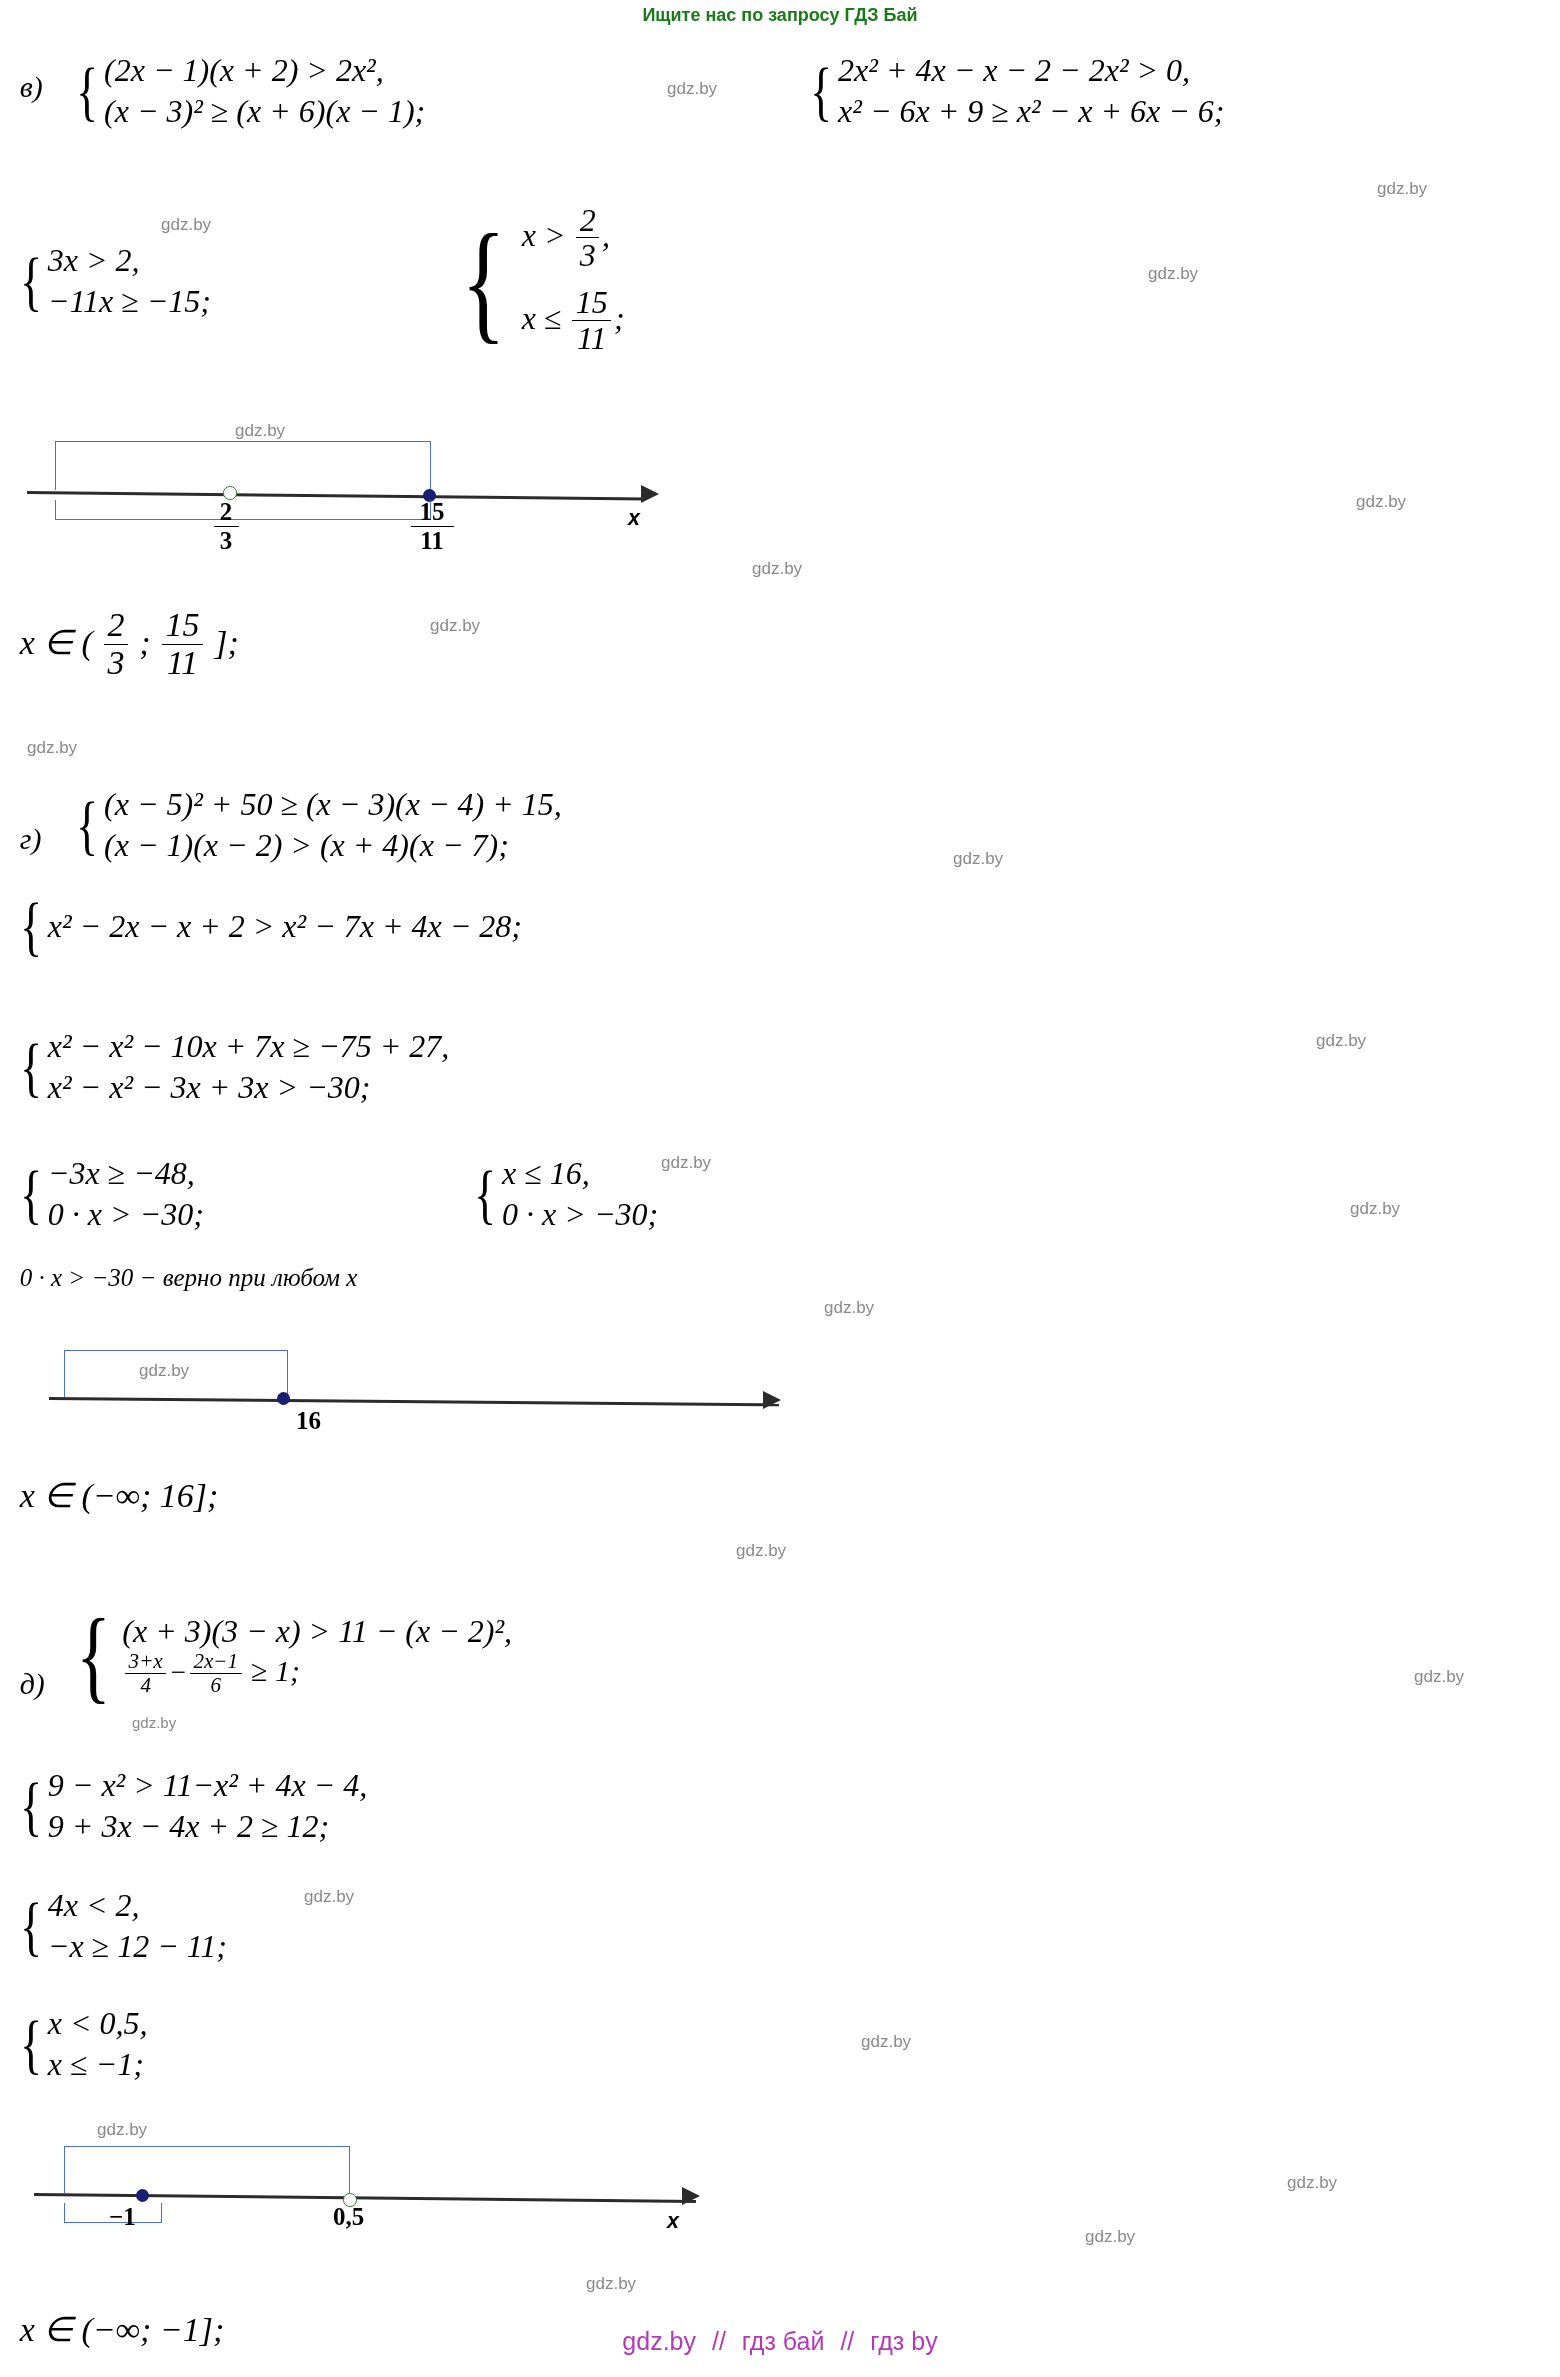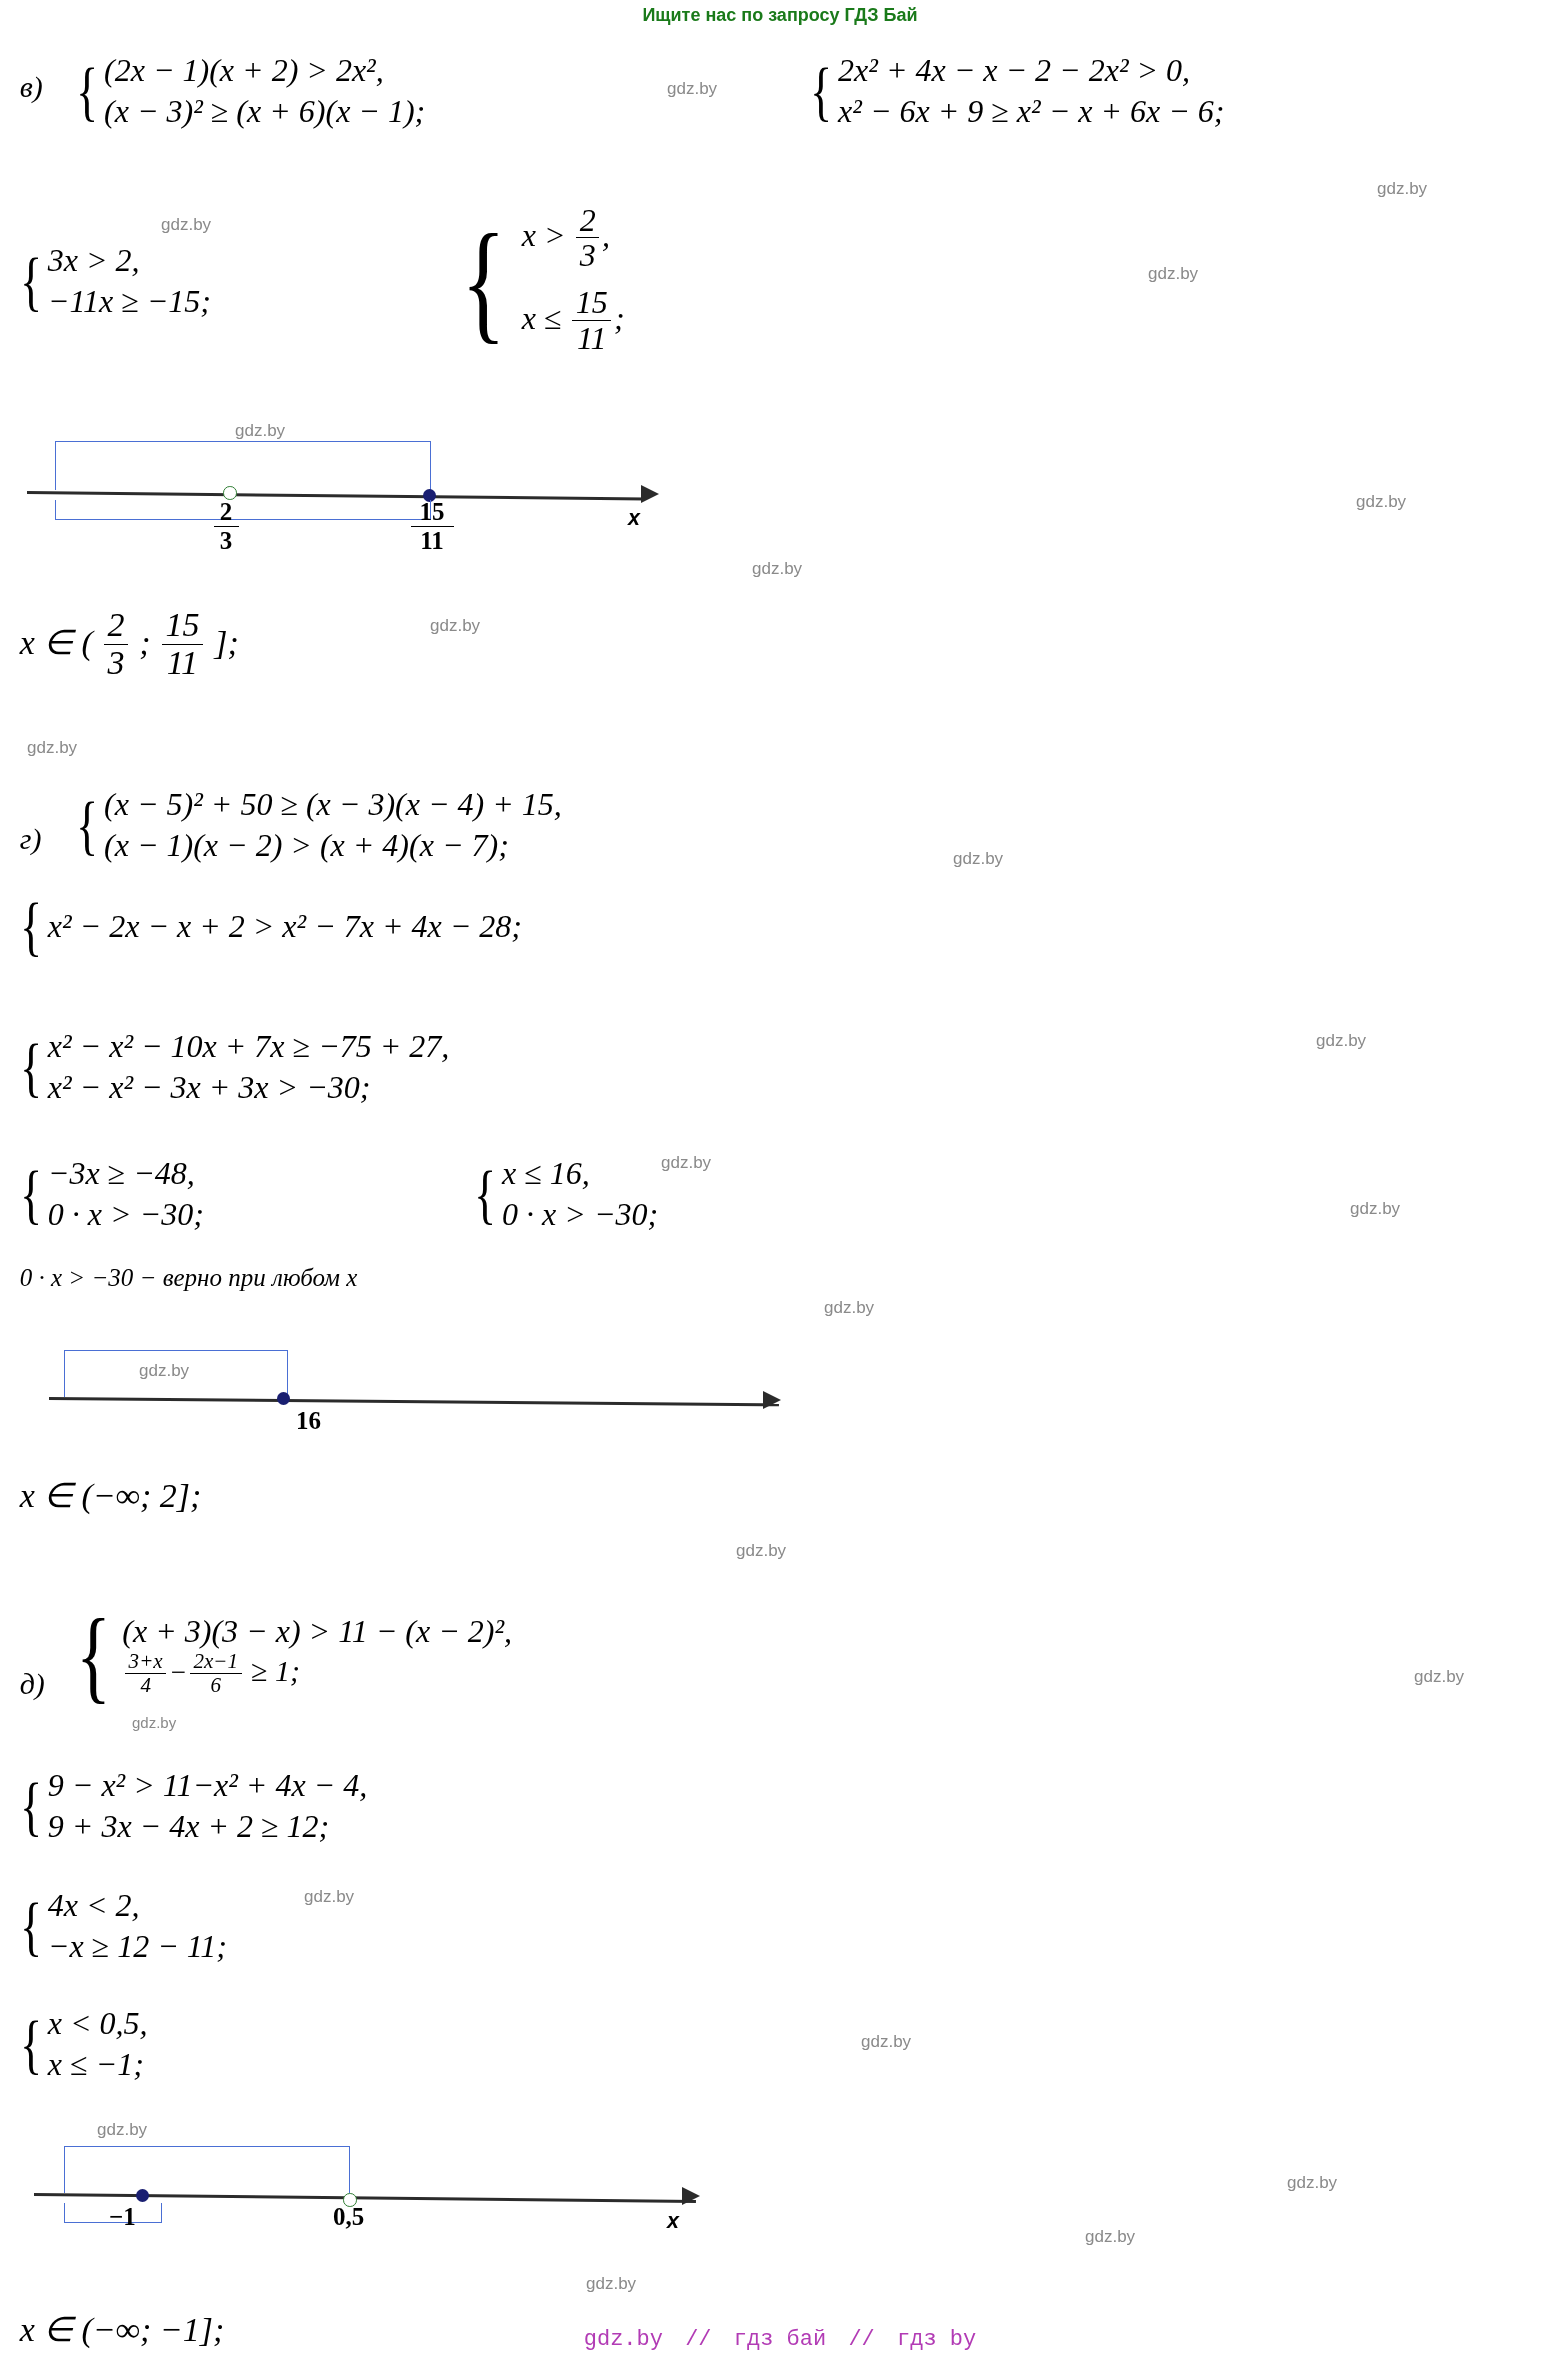--- a/index.html
+++ b/index.html
@@ -151,22 +151,22 @@
     font-family: "Liberation Sans", sans-serif;
     font-size: 21.5px;
     font-weight: bold;
     font-style: italic;
   }
   .footer {
     position: absolute;
     left: 0;
     width: 1560px;
     text-align: center;
-    font-family: Liberation Mono, monospace;
-    font-size: 22px;
+    font-family: Liberation Sans, sans-serif;
+    font-size: 25px;
     color: #b23bb5;
   }
   .footer .sep { color: #b23bb5; padding: 0 9px; }
 </style>
 </head>
 <body>
 
 <div class="page">
 
   <div class="top-banner">Ищите нас по запросу ГДЗ Бай</div>
@@ -293,21 +293,21 @@
   <div class="math" style="left:19.7px; top:1264px; font-size:25px;">0 · x &gt; −30 − верно при любом x</div>
 
   <div class="axis-wrap" style="left:0px; top:1334px; width:806px; height:134px;">
     <div class="hatch" style="left:64px; top:16px; width:224px; height:47px;"></div>
     <div class="axis-line" style="left:49px; top:63px; width:730px; transform:rotate(0.5deg); transform-origin:left center;"></div>
     <div class="arrow-head" style="left:763px; top:57px;"></div>
     <div class="pt-closed" style="left:277px; top:58px;"></div>
     <div class="tick-lbl" style="left:249px; top:73px; width:72px;text-align:right;">16</div>
   </div>
 
-  <div class="math" style="left:19.7px; top:1475px; font-size:34px;">x ∈ (−∞; 2];</div>
+  <div class="math" style="left:19.7px; top:1475px; font-size:34px;">x ∈ (−∞; 16];</div>
 
   <div class="lbl" style="left:19.7px; top:1667px;">д)</div>
 
   <div class="sys" style="left:76px; top:1611px;">
     <span class="brace tall">{</span>
     <span class="rows">
       <span class="row big">(x + 3)(3 − x) &gt; 11 − (x − 2)²,</span>
       <span class="row big" style="font-size:27px;">
         <span class="frac sm">
           <span class="num">3+x</span>

